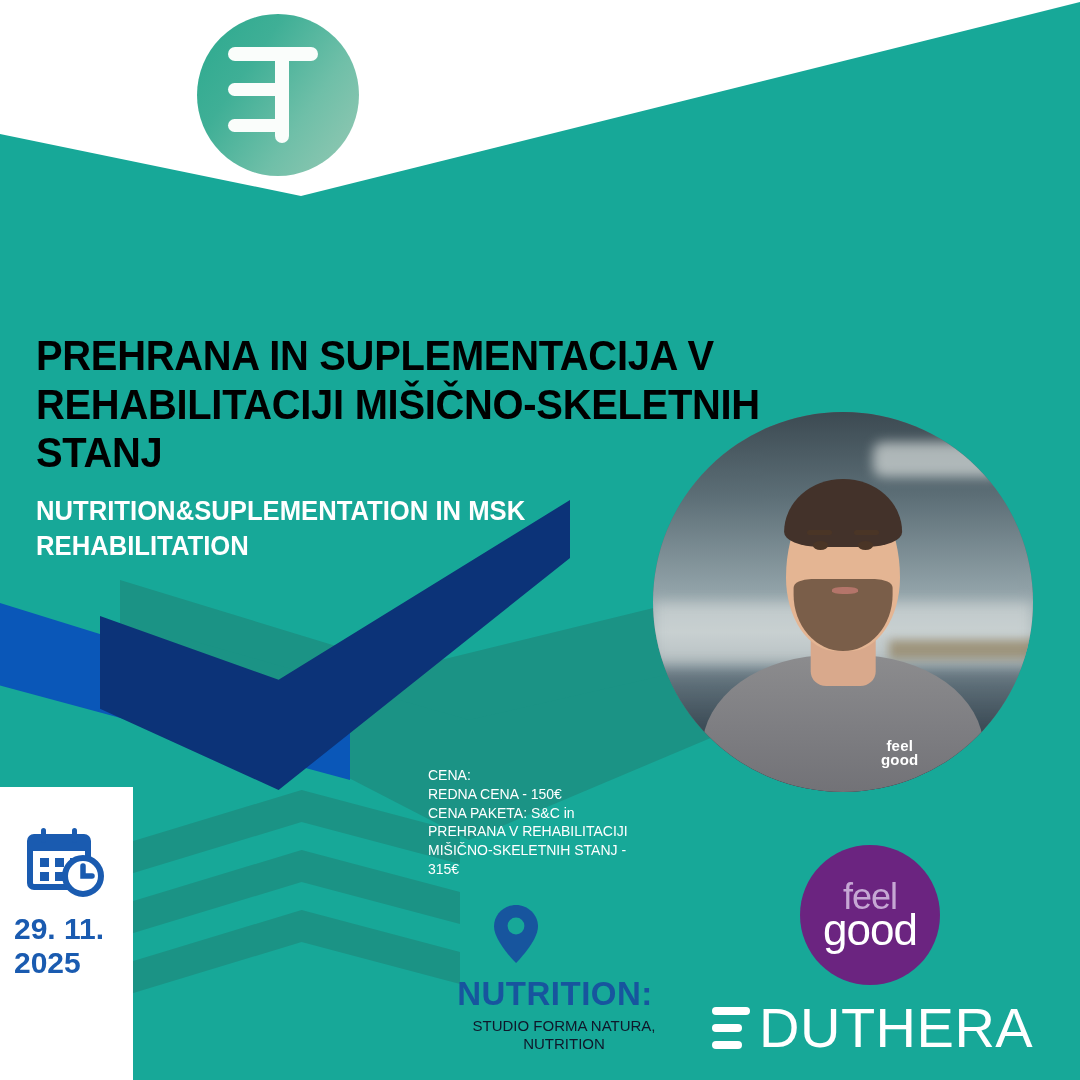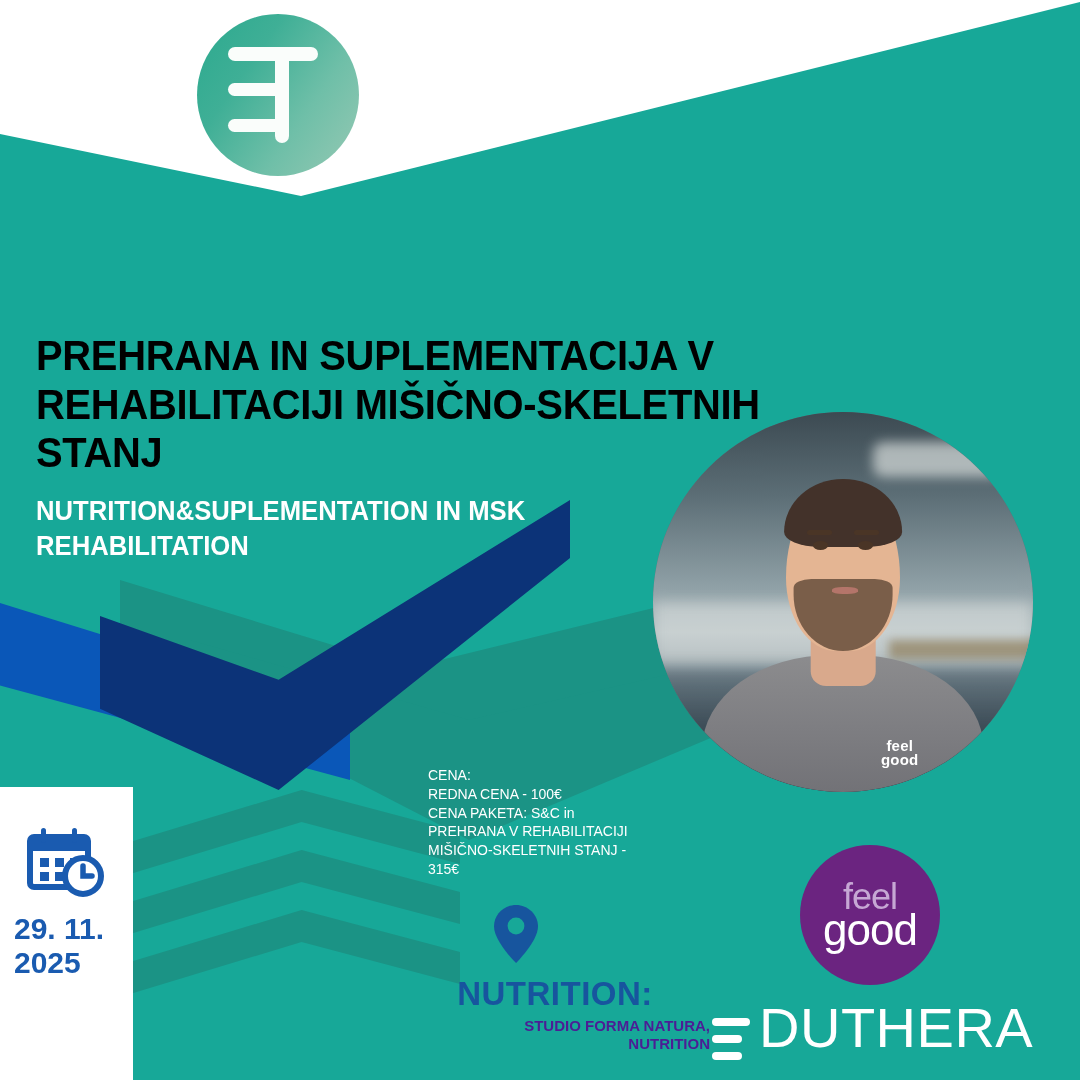--- a/index.html
+++ b/index.html
@@ -157,22 +157,22 @@
   .price-block{
     position:absolute; left:428px; top:766px; width:300px; z-index:5;
     color:#ffffff; font-weight:400; font-size:14px; line-height:1.34;
   }
 
   
   .pin-icon{ position:absolute; left:494px; top:905px; z-index:5; }
   .loc-block{ position:absolute; left:400px; top:975px; width:310px;
     text-align:center; z-index:5; }
   .loc-title{ color:#17559E; font-weight:700; font-size:33px; letter-spacing:.5px; }
-  .loc-addr{ color:#4c1d95; font-weight:700; font-size:15px; line-height:1.2;
-    margin-top:4px; text-align:right; padding-left:18px; }
+  .loc-addr{ color:#0f172a; font-weight:400; font-size:15px; line-height:1.2;
+    margin-top:4px; text-align:center; padding-left:18px; }
 
   
   .date-panel{
     position:absolute; left:0; top:787px; width:133px; height:293px;
     background:#ffffff; z-index:5;
   }
   .cal-icon{ position:absolute; left:26px; top:40px; }
   .date-text{
     position:absolute; left:14px; top:125px; width:115px;
     color:#1A5BB0; font-weight:700; font-size:30px; line-height:1.12;
@@ -184,21 +184,21 @@
     border-radius:50%; background:#6B2480; z-index:5;
     display:flex; flex-direction:column; align-items:center;
     justify-content:center; line-height:.82;
   }
   .fg-feel{ color:#C6A7D4; font-size:36px; font-weight:400; letter-spacing:-1px; }
   .fg-good{ color:#ffffff; font-size:44px; font-weight:400; letter-spacing:-1px; }
 
   
   .eduthera{
     position:absolute; left:712px; top:995px; z-index:5;
-    display:flex; align-items:flex-end; gap:9px;
+    display:flex; align-items:center; gap:9px;
   }
   .ed-e{ display:flex; flex-direction:column; gap:9px; }
   .ed-e span{ display:block; background:#fff; border-radius:4px; height:8px; }
   .ed-e span:nth-child(1){ width:38px; }
   .ed-e span:nth-child(2){ width:30px; }
   .ed-e span:nth-child(3){ width:30px; }
   .ed-word{ color:#ffffff; font-size:56px; font-weight:300; letter-spacing:.5px; }
 </style>
 </head>
 <body>
@@ -252,21 +252,21 @@
     <div class="eye eye-r"></div>
     <div class="mouth"></div>
     <div class="shirt-logo">
       <div>feel</div>
       <div>good</div>
     </div>
   </div>
 
   <div class="price-block">
     <div>CENA:</div>
-    <div>REDNA CENA - 100€</div>
+    <div>REDNA CENA - 150€</div>
     <div>CENA PAKETA:  S&amp;C in</div>
     <div>PREHRANA V REHABILITACIJI</div>
     <div>MIŠIČNO-SKELETNIH STANJ -</div>
     <div>315€</div>
   </div>
 
   <div class="pin-icon">
     <svg width="44" height="58" viewBox="0 0 44 58">
       <path d="M22 0C10 0 0 9.6 0 21.4 0 36 22 58 22 58s22-22 22-36.6C44 9.6 34 0 22 0z" fill="#17559E"></path>
       <circle cx="22" cy="21" r="8.4" fill="#17A898"></circle>

